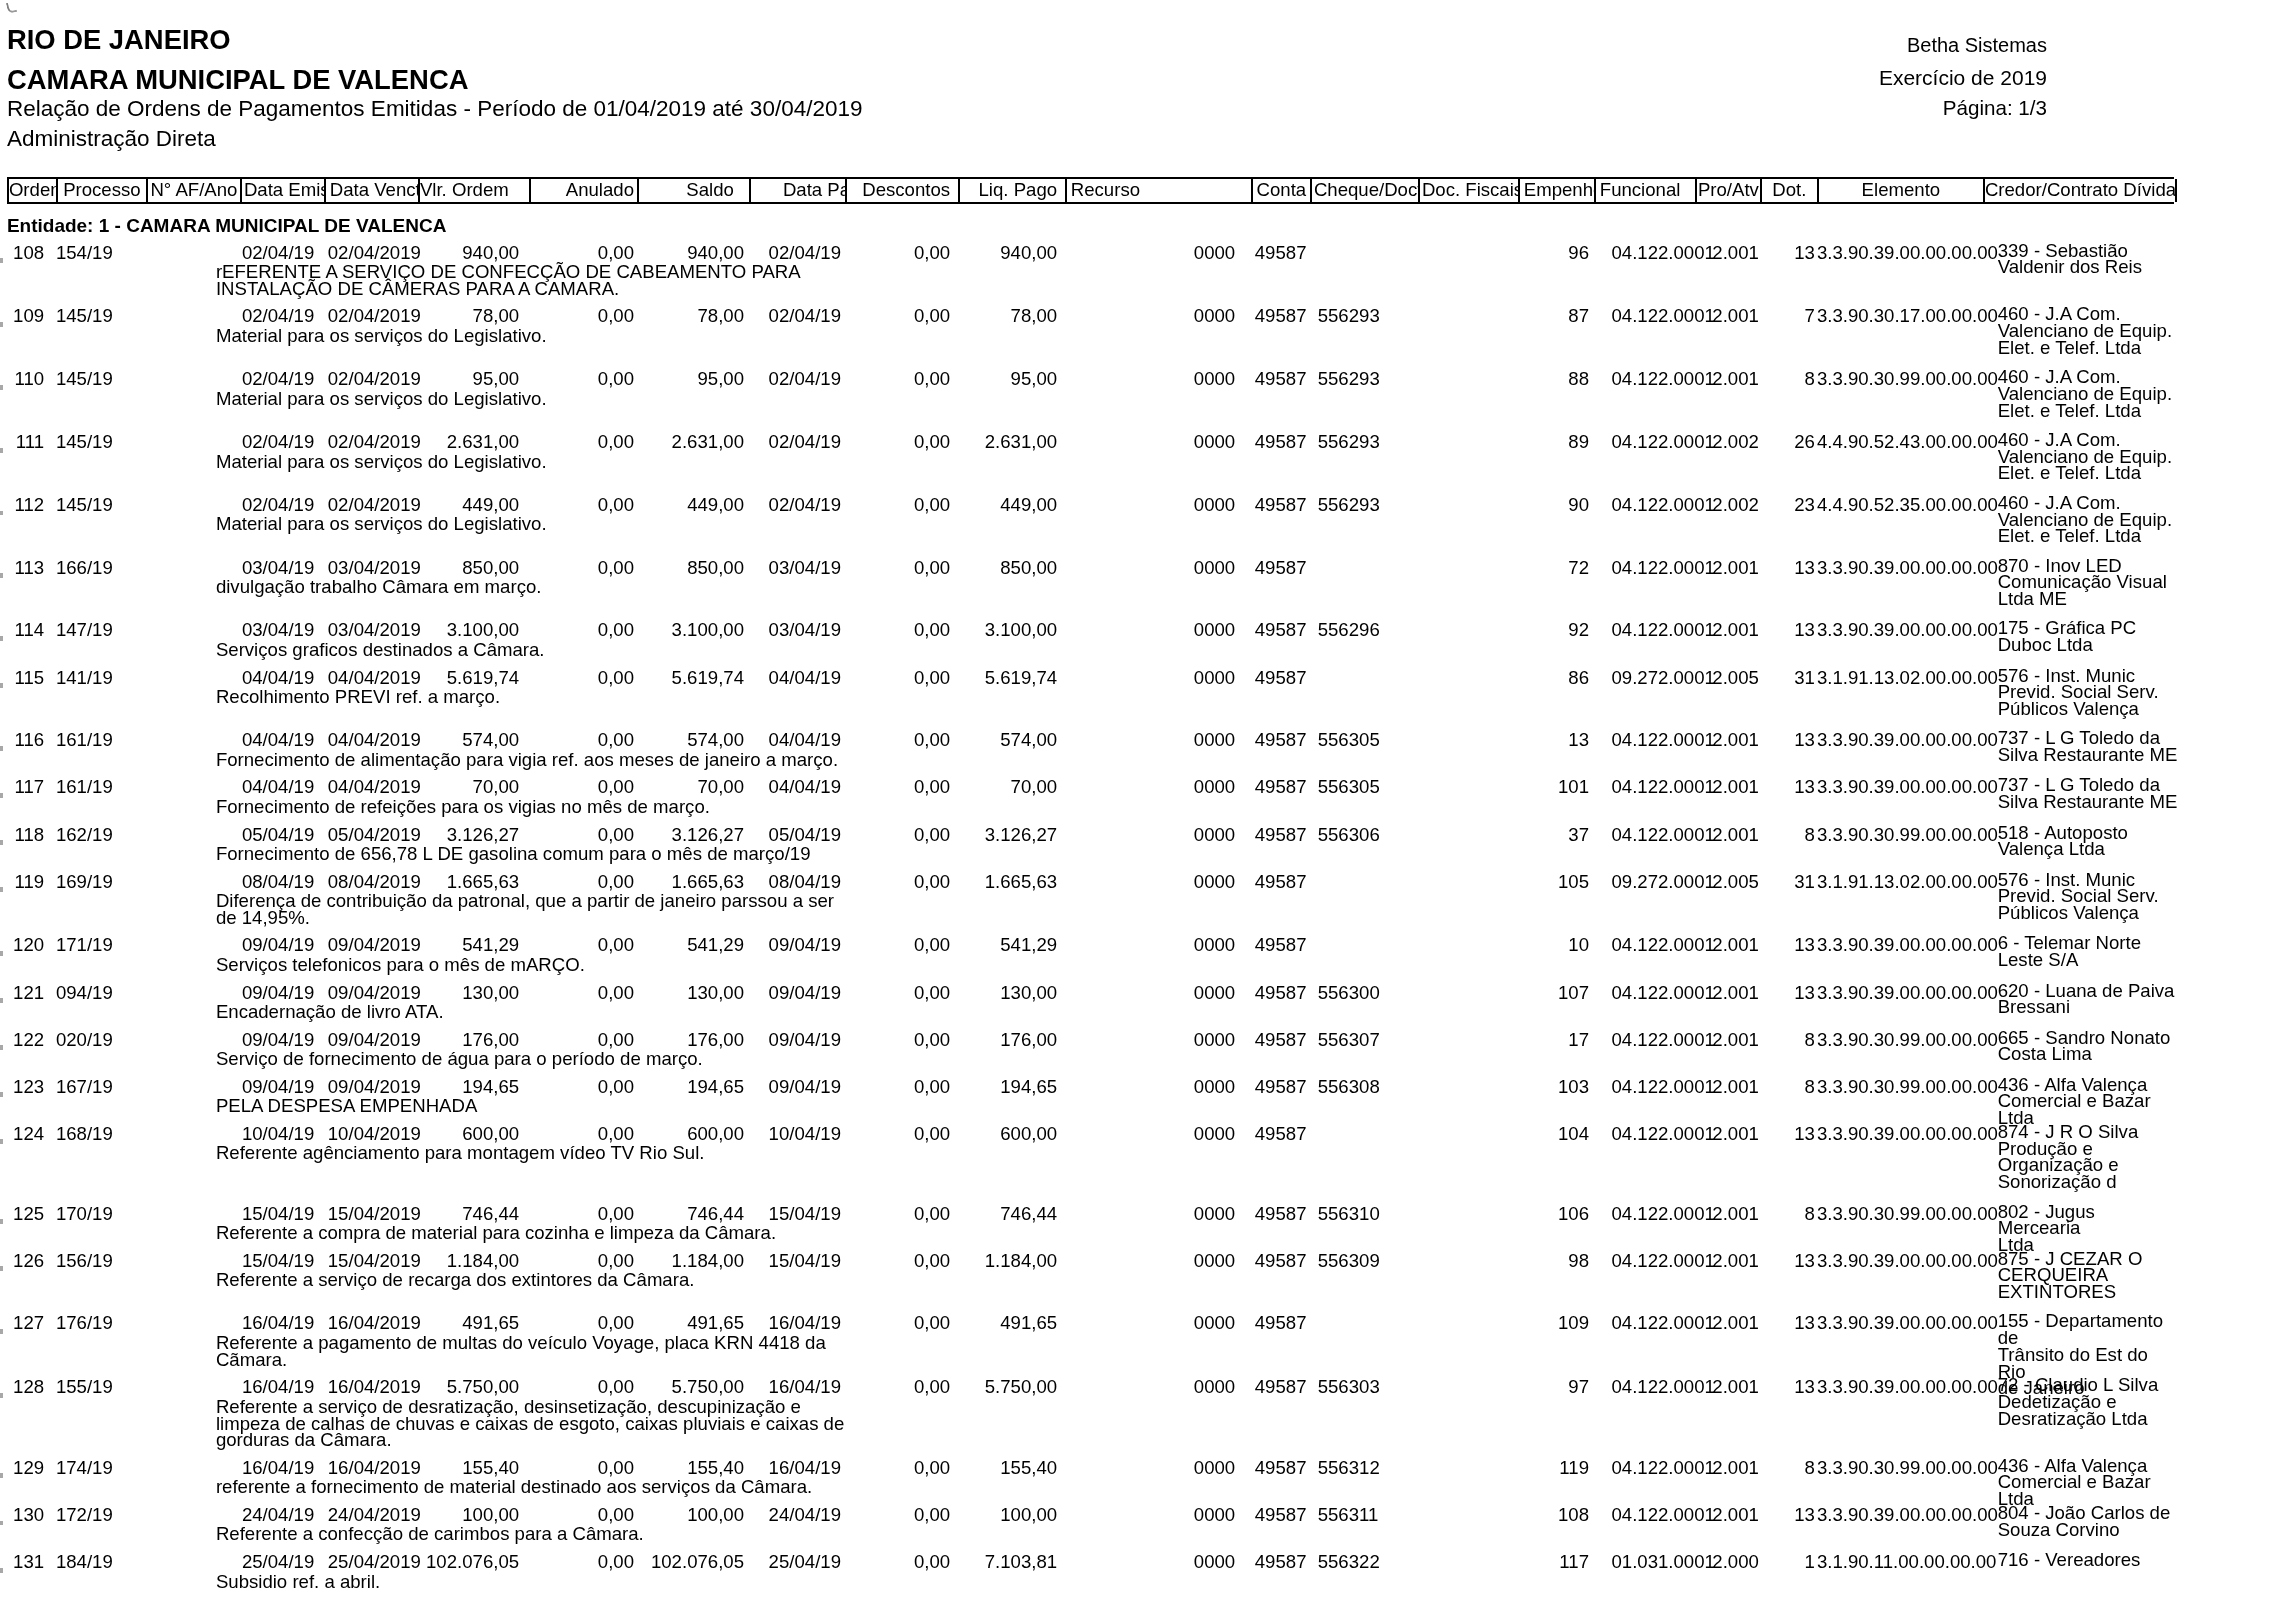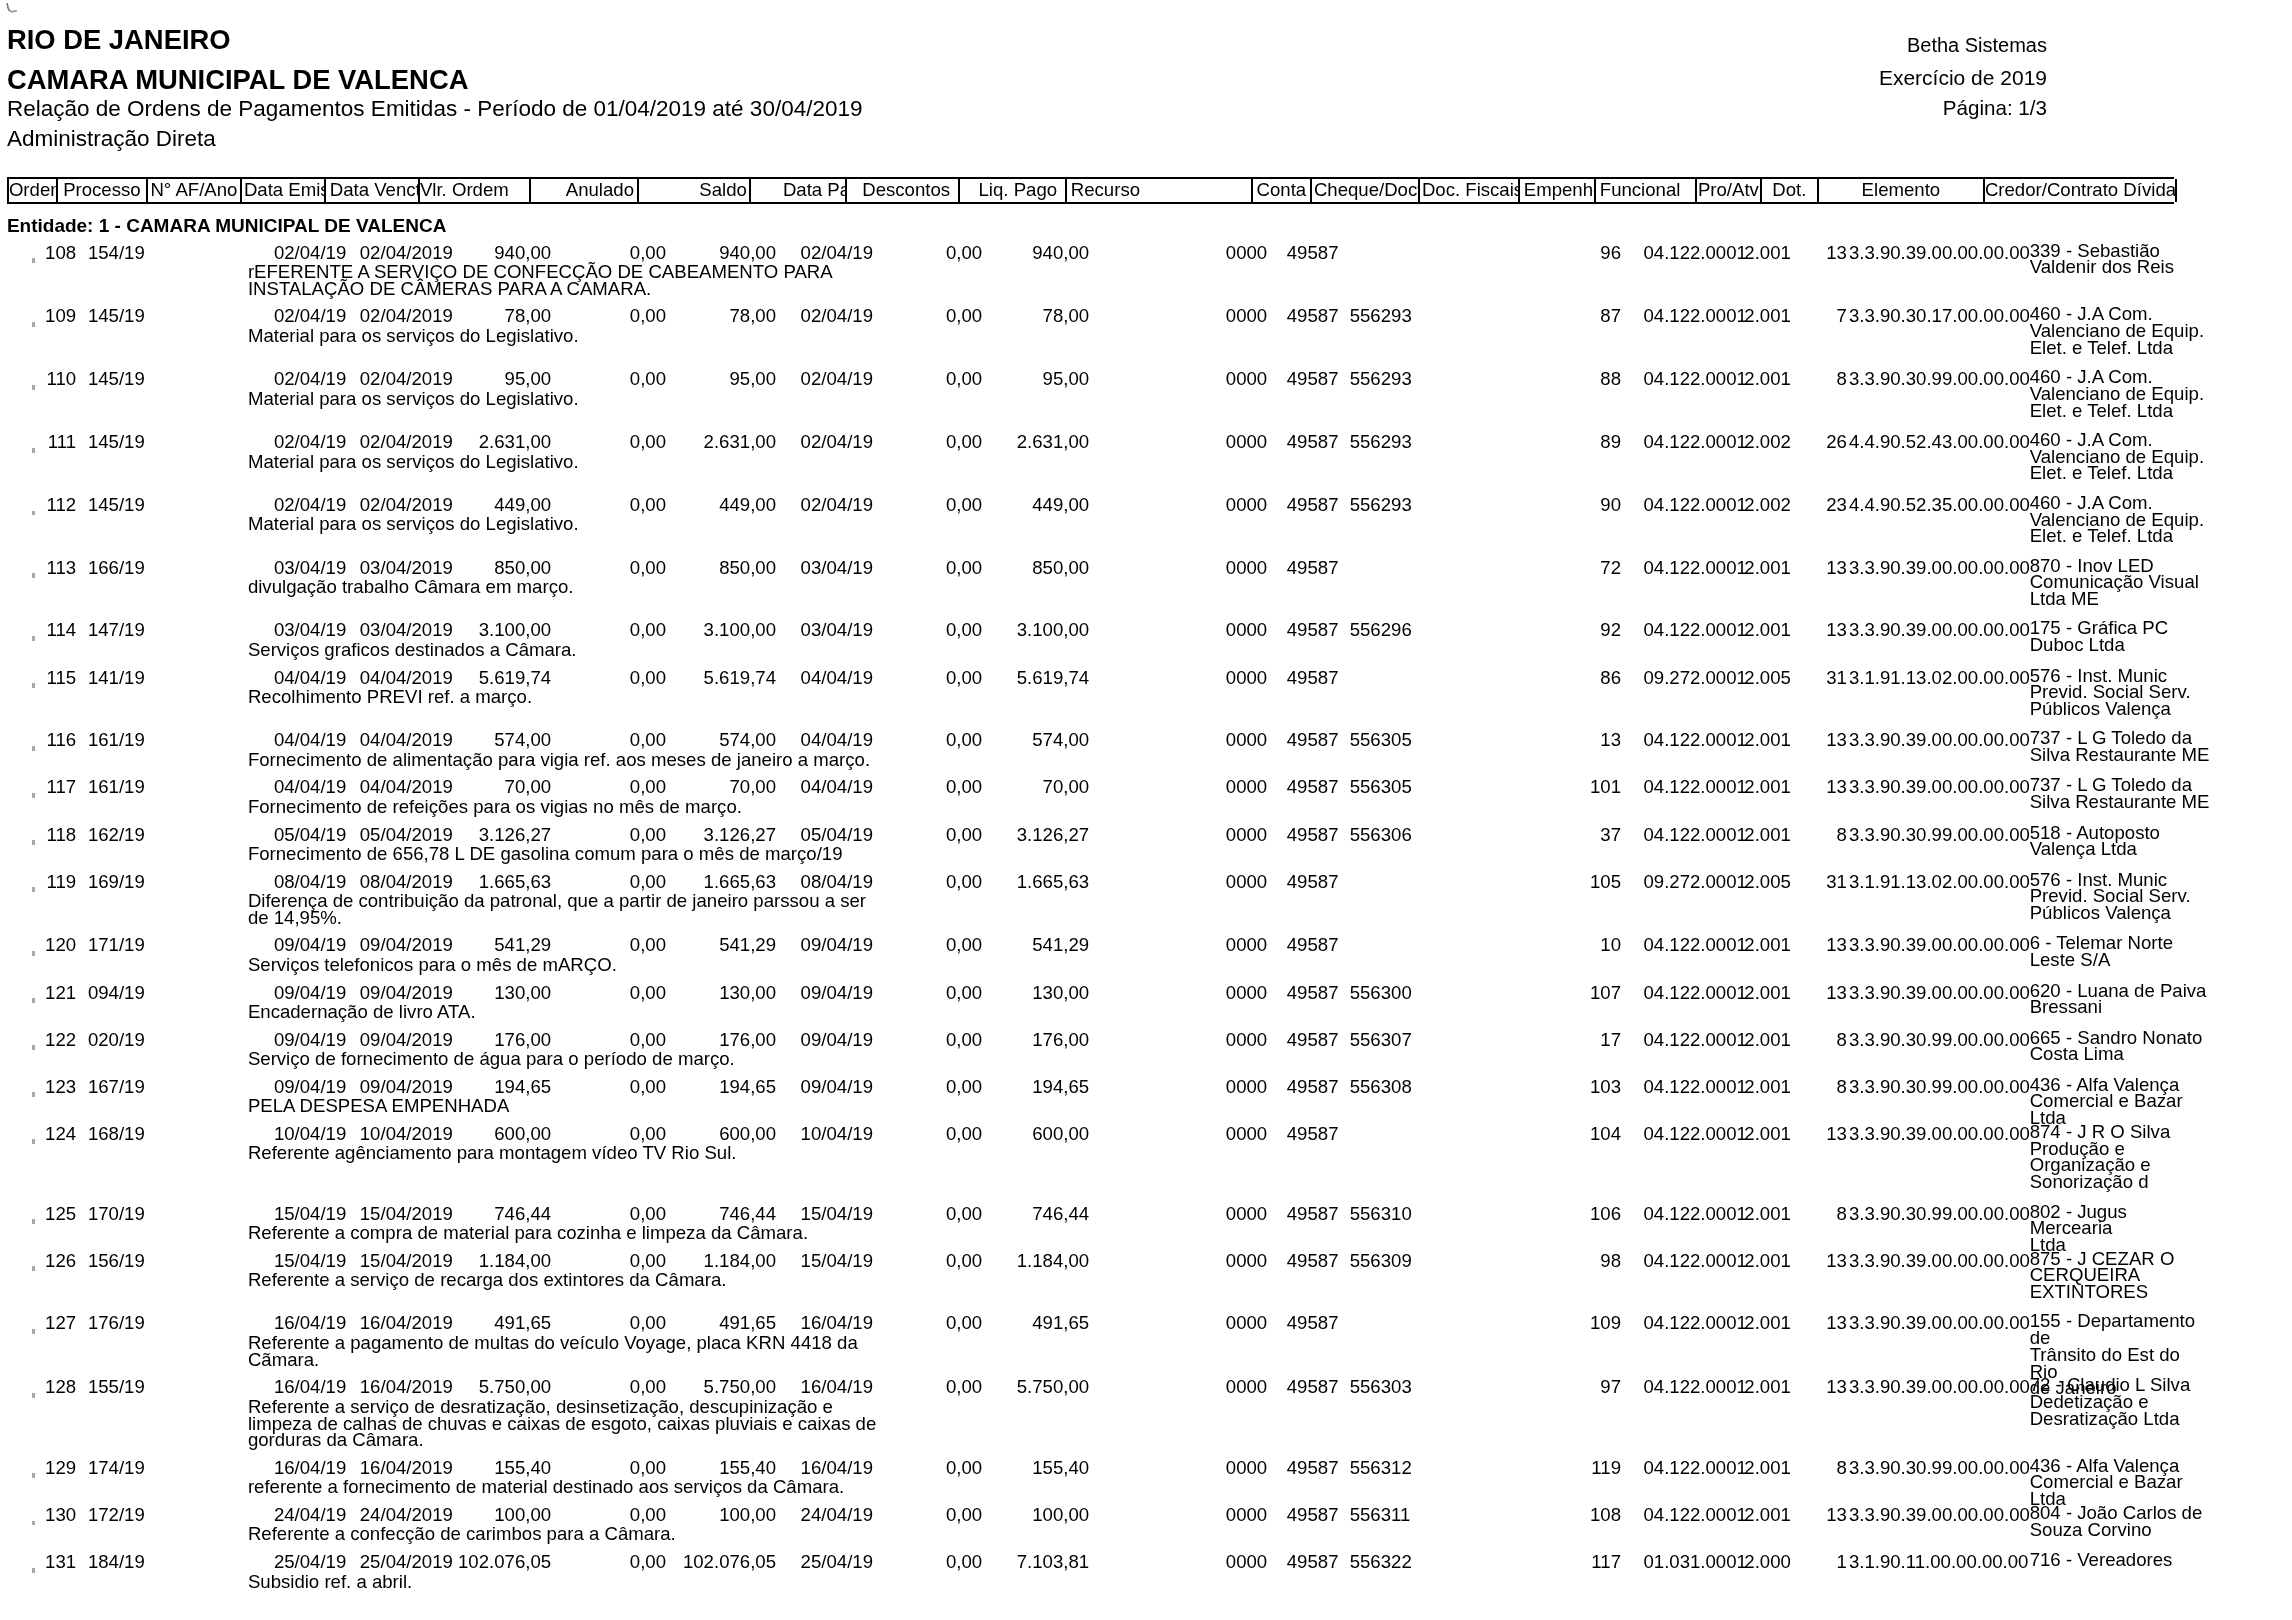--- a/index.html
+++ b/index.html
@@ -38,35 +38,35 @@
     border-right:2px solid #000; font-size:18.6px; line-height:21.6px;
     white-space:nowrap; overflow:hidden;
   }
   .th:nth-child(1), .th:nth-child(2), .th:nth-child(3),
   .th:nth-child(13), .th:nth-child(18), .th:nth-child(19),
   .th:nth-child(20), .th:nth-child(21) { text-align:center; }
   .th:nth-child(4)  { padding-left:2px; }
   .th:nth-child(5)  { padding-left:3.9px; }
   .th:nth-child(6)  { text-align:left; padding-right:9.8px; }
   .th:nth-child(7)  { text-align:right; padding-right:2.9px; }
-  .th:nth-child(8)  { text-align:right; padding-right:2px; }
+  .th:nth-child(8)  { text-align:right; padding-right:15px; }
   .th:nth-child(9)  { padding-left:18px;margin-left:14px; }
   .th:nth-child(10) { text-align:right; padding-right:7.8px; }
   .th:nth-child(11) { text-align:right; padding-right:7.8px; }
   .th:nth-child(12) { padding-left:3.9px; }
   .th:nth-child(14) { padding-left:2px; }
   .th:nth-child(15) { padding-left:2px; }
   .th:nth-child(16) { padding-left:3.9px; }
   .th:nth-child(17) { padding-left:3.9px; }
 
   .entidade { margin-top:12.7px; font-size:19px; font-weight:bold; line-height:19.6px; white-space:nowrap; }
 
   #records { margin-top:6.9px; }
 
-  .record { position:relative; margin-bottom:8.8px;margin-left:32px; }
+  .record { position:relative; margin-bottom:8.8px; }
   .record::before {
     content:""; position:absolute; left:-6.9px; top:15.7px;
     width:2.9px; height:4.9px; background:#a8a8a8;
   }
   .main-line {
     display:grid;
     grid-template-columns:49px 90px 94px 84px 94px 111px 108px 112px 96px 113px 107px 186px 59px 108px 100px 76px 101px 65px 57px 166px;
     font-size:18.6px; line-height:19.6px; white-space:nowrap;
   }
   .main-line > div:nth-child(1)  { text-align:right; padding-right:11.8px; }

